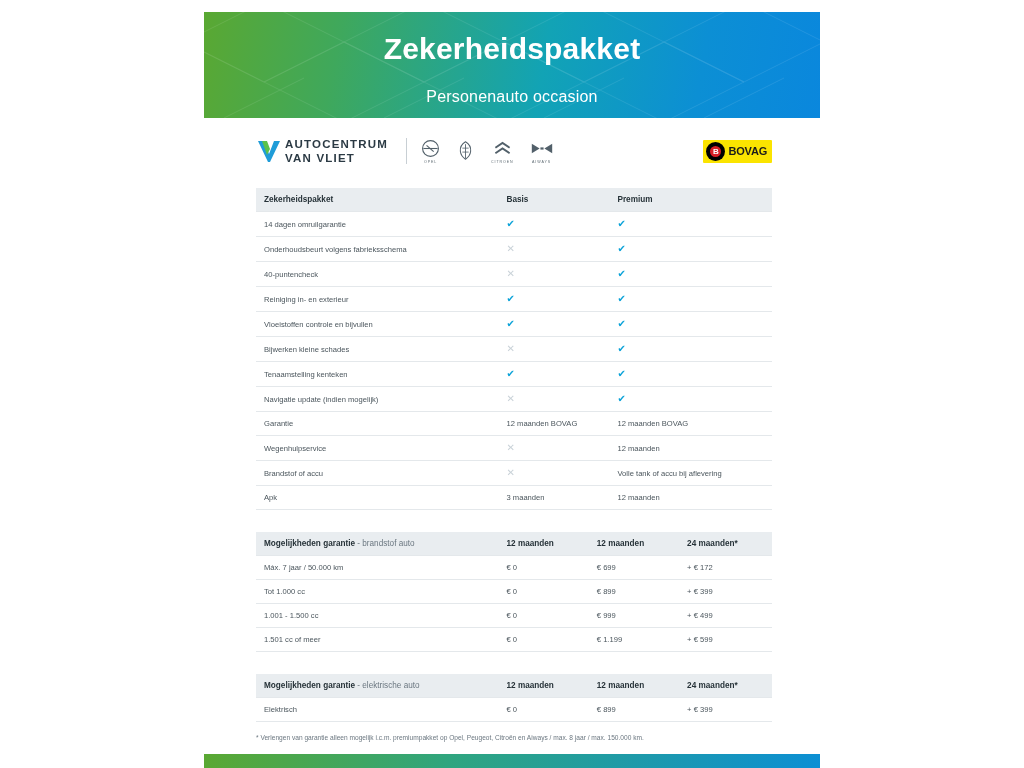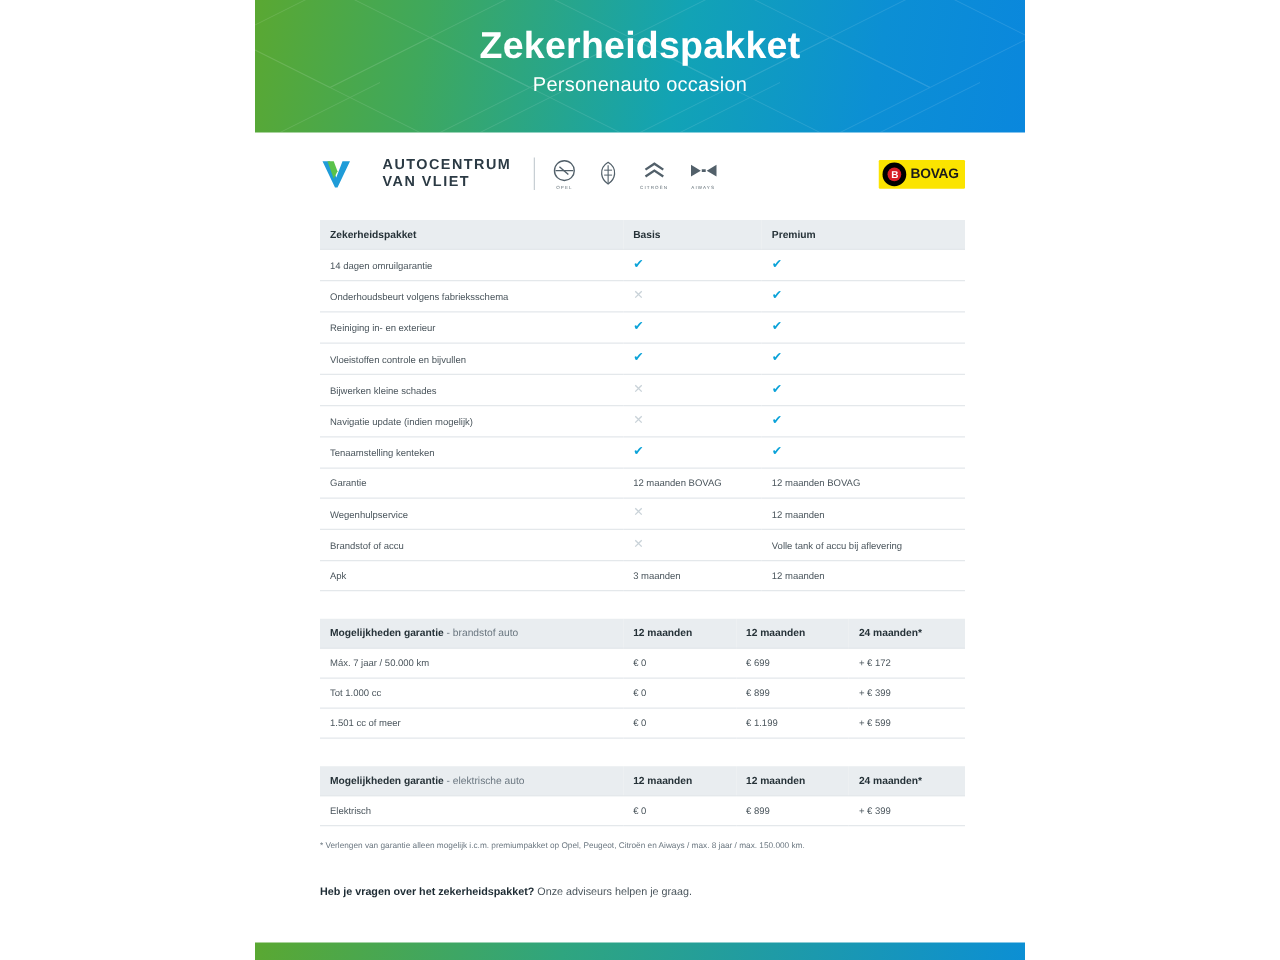--- a/index.html
+++ b/index.html
@@ -15,21 +15,21 @@
   }
   .page {
     position: relative;
     width: 1024px;
     height: 768px;
     background: #ffffff;
   }
   .sheet {
     position: absolute;
     left: 204px;
-    top: 0;
+    top: 12px;
     width: 616px;
     height: 552px;
     background: #ffffff;
   }
   
   .banner {
     position: relative;
     width: 616px;
     height: 106px;
     background: linear-gradient(100deg, #5aa832 0%, #3fa85c 22%, #12a3b5 55%, #0c8fd4 80%, #0a87dd 100%);
@@ -49,35 +49,35 @@
   }
   .banner-title {
     font-size: 30px;
     font-weight: bold;
     letter-spacing: 0.2px;
     line-height: 1.1;
   }
   .banner-sub {
     font-size: 16px;
     font-weight: normal;
-    margin-top: 7px;
+    margin-top: 23px;
     letter-spacing: 0.2px;
   }
   
   .logos {
     position: relative;
     height: 66px;
     display: flex;
     align-items: center;
     padding: 0 48px 0 52px;
   }
   .brand {
     display: flex;
     align-items: center;
-    gap: 24px;
+    gap: 3px;
   }
   .brand-mark {
     width: 26px;
     height: 26px;
   }
   .brand-name {
     font-size: 11.5px;
     font-weight: bold;
     color: #2b3a44;
     line-height: 1.25;
@@ -330,42 +330,47 @@
               <td>14 dagen omruilgarantie</td>
               <td><span class="mark yes">✔</span></td>
               <td><span class="mark yes">✔</span></td>
             </tr>
             <tr>
               <td>Onderhoudsbeurt volgens fabrieksschema</td>
               <td><span class="mark no">✕</span></td>
               <td><span class="mark yes">✔</span></td>
             </tr>
             <tr>
+              <td>40-puntencheck</td>
+              <td><span class="mark no">✕</span></td>
+              <td><span class="mark yes">✔</span></td>
+            </tr>
+            <tr>
               <td>Reiniging in- en exterieur</td>
               <td><span class="mark yes">✔</span></td>
               <td><span class="mark yes">✔</span></td>
             </tr>
             <tr>
               <td>Vloeistoffen controle en bijvullen</td>
               <td><span class="mark yes">✔</span></td>
               <td><span class="mark yes">✔</span></td>
             </tr>
             <tr>
               <td>Bijwerken kleine schades</td>
               <td><span class="mark no">✕</span></td>
               <td><span class="mark yes">✔</span></td>
             </tr>
             <tr>
+              <td>Tenaamstelling kenteken</td>
+              <td><span class="mark yes">✔</span></td>
+              <td><span class="mark yes">✔</span></td>
+            </tr>
+            <tr>
               <td>Navigatie update (indien mogelijk)</td>
               <td><span class="mark no">✕</span></td>
-              <td><span class="mark yes">✔</span></td>
-            </tr>
-            <tr>
-              <td>Tenaamstelling kenteken</td>
-              <td><span class="mark yes">✔</span></td>
               <td><span class="mark yes">✔</span></td>
             </tr>
             <tr>
               <td>Garantie</td>
               <td>12 maanden BOVAG</td>
               <td>12 maanden BOVAG</td>
             </tr>
             <tr>
               <td>Wegenhulpservice</td>
               <td><span class="mark no">✕</span></td>
@@ -406,20 +411,26 @@
               <td>€ 699</td>
               <td>+ € 172</td>
             </tr>
             <tr>
               <td>Tot 1.000 cc</td>
               <td>€ 0</td>
               <td>€ 899</td>
               <td>+ € 399</td>
             </tr>
             <tr>
+              <td>1.001 - 1.500 cc</td>
+              <td>€ 0</td>
+              <td>€ 999</td>
+              <td>+ € 499</td>
+            </tr>
+            <tr>
               <td>1.501 cc of meer</td>
               <td>€ 0</td>
               <td>€ 1.199</td>
               <td>+ € 599</td>
             </tr>
           </tbody>
       </table>
 
       <div class="spacer"></div>
 

